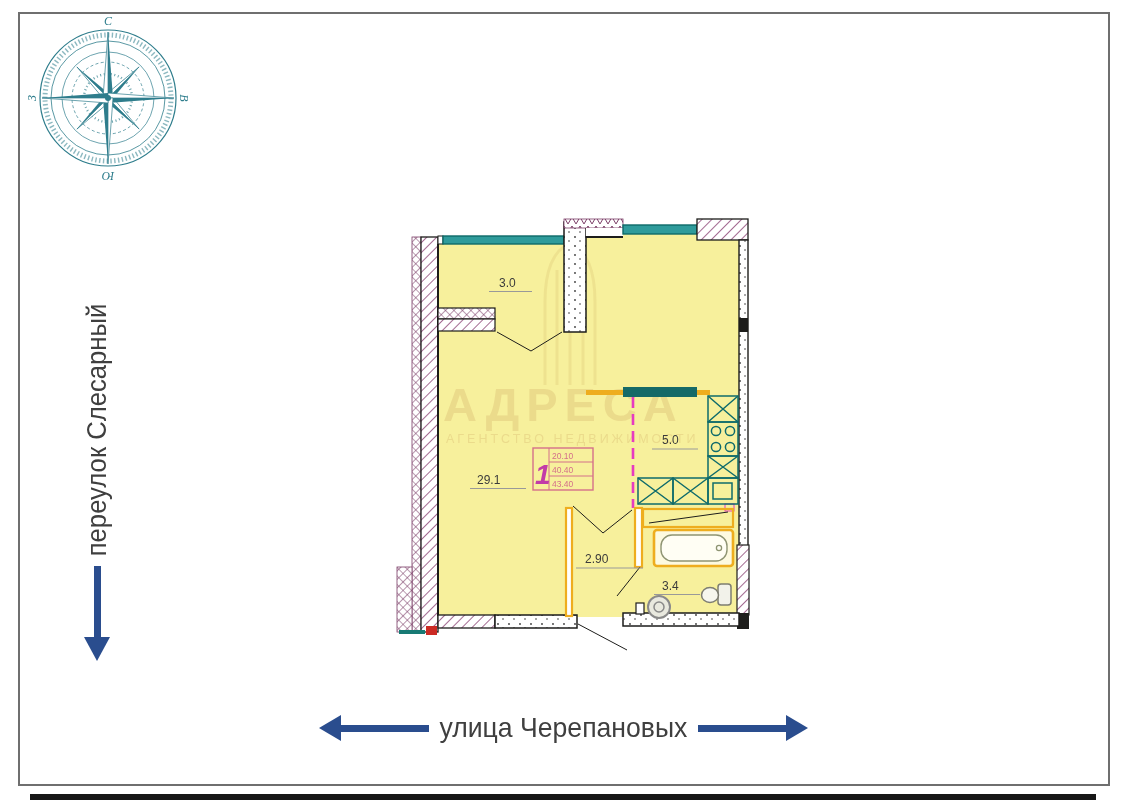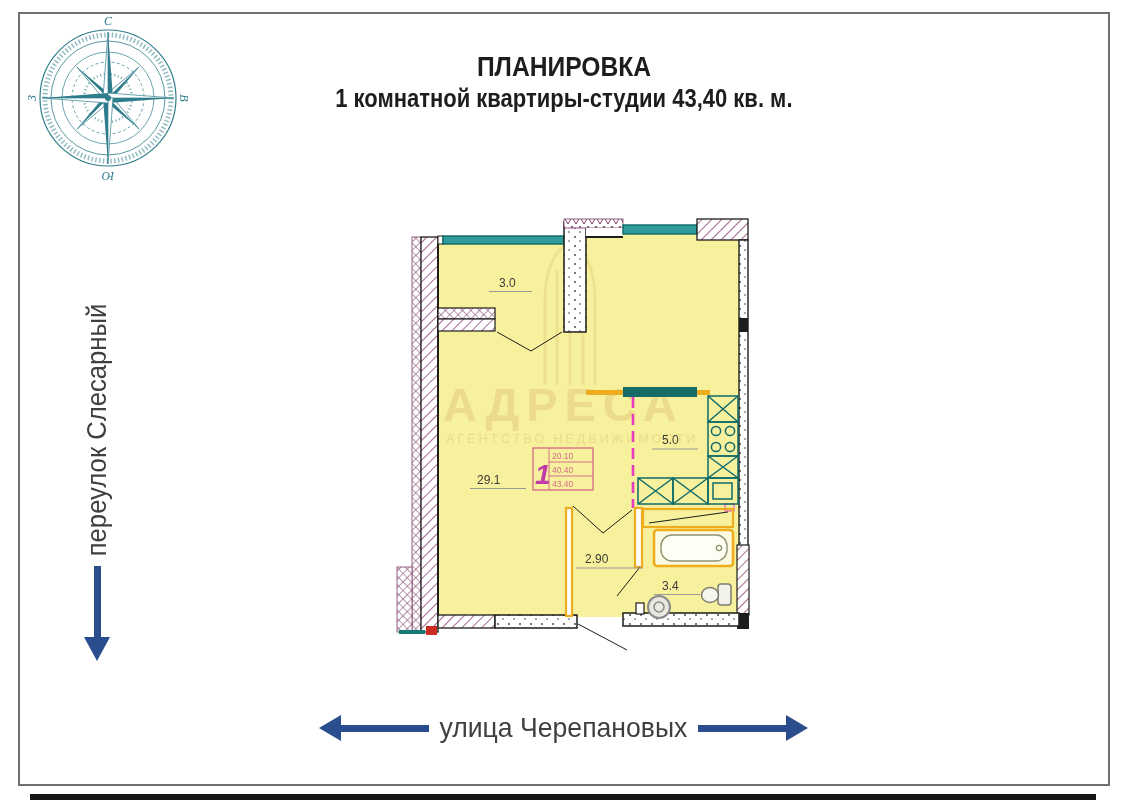--- a/index.html
+++ b/index.html
@@ -92,24 +92,20 @@
           </g>
       </g>
       <circle cx="88" cy="90" r="3" fill="#2e7d8c"></circle>
     </g>
     <text class="compass-letter" x="88" y="17" text-anchor="middle">С</text>
     <text class="compass-letter" x="164" y="94" text-anchor="middle" transform="rotate(90 164 90)">В</text>
     <text class="compass-letter" x="88" y="172" text-anchor="middle" transform="rotate(180 88 168)">Ю</text>
     <text class="compass-letter" x="12" y="94" text-anchor="middle" transform="rotate(-90 12 90)">З</text>
   </svg>
 
-  <div class="title">
-    <div class="l1"><span class="cond">ПЛАНИРОВКА</span></div>
-    <div class="l2"><span class="cond">1 комнатной квартиры-студии 43,40 кв. м.</span></div>
-  </div>
 
   <div class="street-left">
     <span>переулок Слесарный</span>
   </div>
   <div class="arrow-down-shaft"></div>
   <div class="arrow-down-head"></div>
 
   <svg style="position:absolute;left:394px;top:202px;" width="362" height="452" viewBox="394 202 362 452">
     <defs>
       <pattern id="hatch" width="7" height="7" patternUnits="userSpaceOnUse" patternTransform="rotate(45)">

